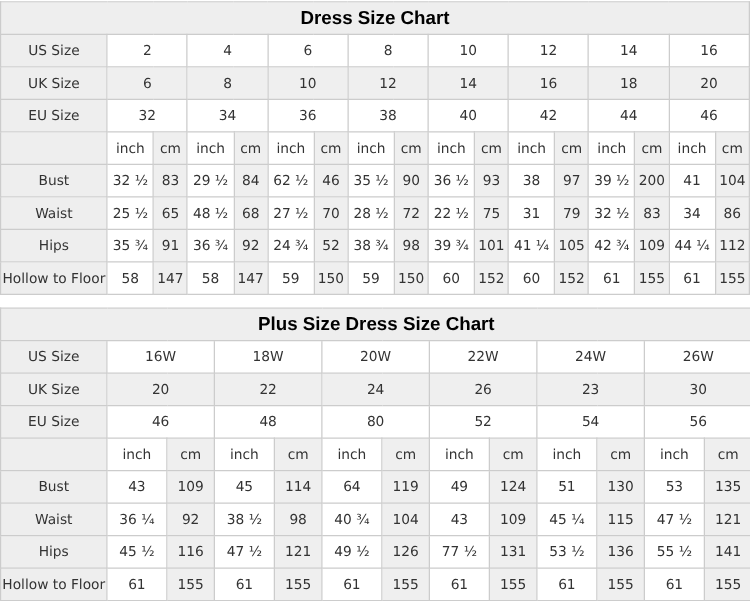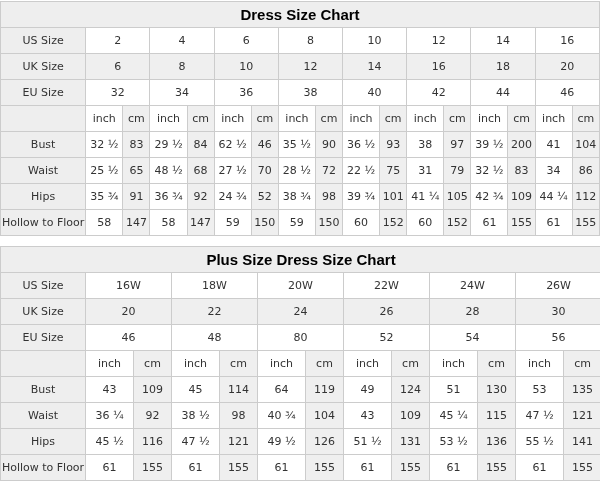--- a/index.html
+++ b/index.html
@@ -235,21 +235,21 @@
           <td class="cell-white" colspan="2">22W</td>
           <td class="cell-white" colspan="2">24W</td>
           <td class="cell-white" colspan="2">26W</td>
         </tr>
         <tr>
           <td class="label-cell">UK Size</td>
           <td class="cell-gray" colspan="2">20</td>
           <td class="cell-gray" colspan="2">22</td>
           <td class="cell-gray" colspan="2">24</td>
           <td class="cell-gray" colspan="2">26</td>
-          <td class="cell-gray" colspan="2">28</td>
+          <td class="cell-gray" colspan="2">23</td>
           <td class="cell-gray" colspan="2">30</td>
         </tr>
         <tr>
           <td class="label-cell">EU Size</td>
           <td class="cell-white" colspan="2">46</td>
           <td class="cell-white" colspan="2">48</td>
           <td class="cell-white" colspan="2">80</td>
           <td class="cell-white" colspan="2">52</td>
           <td class="cell-white" colspan="2">54</td>
           <td class="cell-white" colspan="2">56</td>
@@ -300,21 +300,21 @@
           <td class="cell-gray">121</td>
         </tr>
         <tr>
           <td class="label-cell">Hips</td>
           <td class="cell-white">45 ½</td>
           <td class="cell-gray">116</td>
           <td class="cell-white">47 ½</td>
           <td class="cell-gray">121</td>
           <td class="cell-white">49 ½</td>
           <td class="cell-gray">126</td>
-          <td class="cell-white">51 ½</td>
+          <td class="cell-white">77 ½</td>
           <td class="cell-gray">131</td>
           <td class="cell-white">53 ½</td>
           <td class="cell-gray">136</td>
           <td class="cell-white">55 ½</td>
           <td class="cell-gray">141</td>
         </tr>
         <tr>
           <td class="label-cell">Hollow to Floor</td>
           <td class="cell-white">61</td>
           <td class="cell-gray">155</td>

